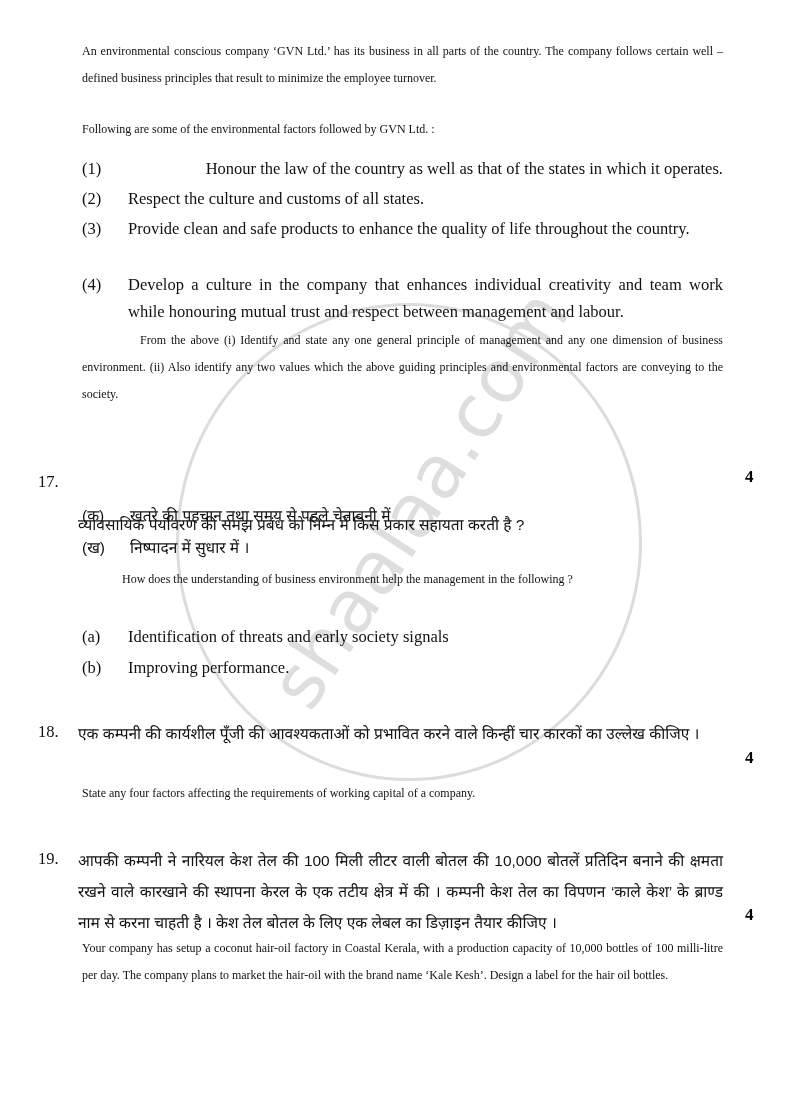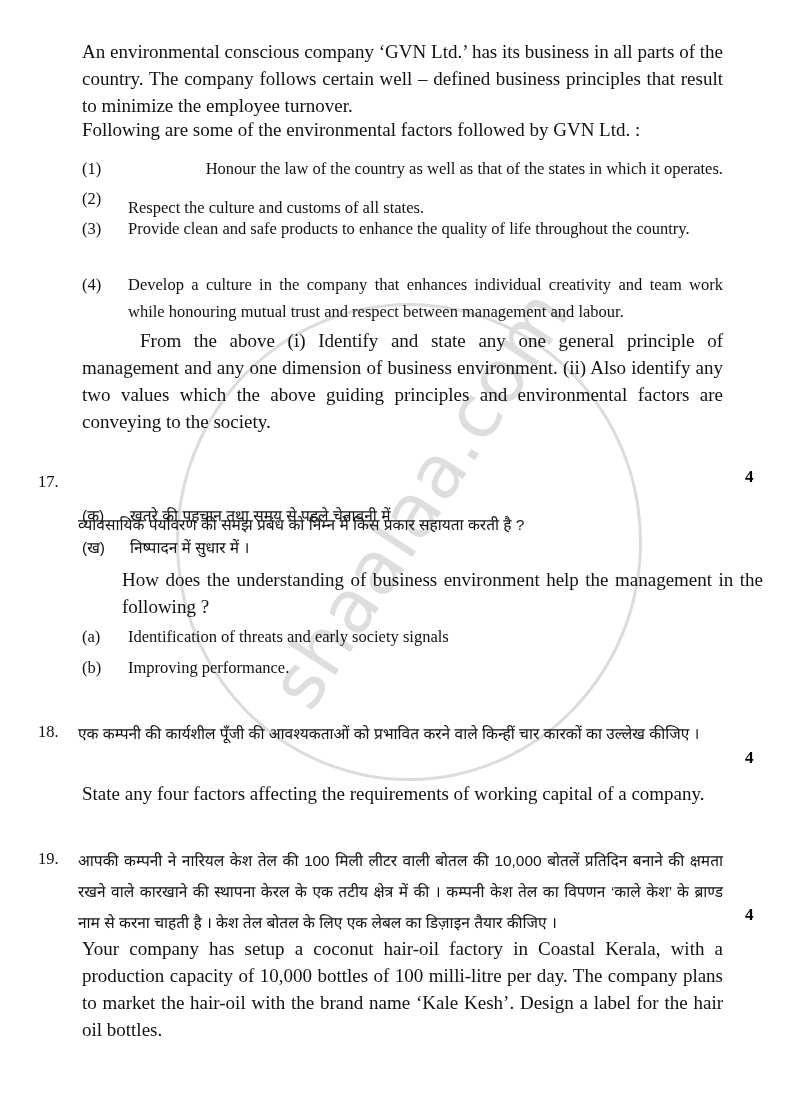--- a/index.html
+++ b/index.html
@@ -54,21 +54,21 @@
   }
 
   
   #content {
     position: relative;
     z-index: 2;
   }
 
   .para {
     position: absolute;
-    font-size: 19px;
+    font-size: 12px;
     line-height: 27px;
     text-align: justify;
     text-justify: inter-word;
   }
   .para.nojust { text-align: left; }
 
   
   .body-col {
     left: 82px;
     width: 641px;
@@ -139,21 +139,21 @@
 
     <div class="para body-col nojust" style="top:116px;">Following are some of the environmental factors followed by GVN Ltd. :</div>
 
     <div class="listrow" style="left:82px; top:155px; width:641px;">
       <span class="marker">(1)</span>
       <span class="listtext nojust" style="padding-left:46px; display:block;text-align:right;">Honour the law of the country as well as that of the states in which it operates.</span>
     </div>
 
     <div class="listrow" style="left:82px; top:185px; width:641px;">
       <span class="marker">(2)</span>
-      <span class="listtext nojust" style="padding-left:46px; display:block;margin-top:9px;">Respect the culture and customs of all states.</span>
+      <span class="listtext nojust" style="padding-left:46px; display:block;">Respect the culture and customs of all states.</span>
     </div>
 
     <div class="listrow" style="left:82px; top:215px; width:641px;">
       <span class="marker">(3)</span>
       <span class="listtext" style="padding-left:46px; display:block;font-family:Liberation Serif, serif;">Provide clean and safe products to enhance the quality of life throughout the country.</span>
     </div>
 
     <div class="listrow" style="left:82px; top:271px; width:641px;">
       <span class="marker">(4)</span>
       <span class="listtext" style="padding-left:46px; display:block;">Develop a culture in the company that enhances individual creativity and team work while honouring mutual trust and respect between management and labour.</span>

